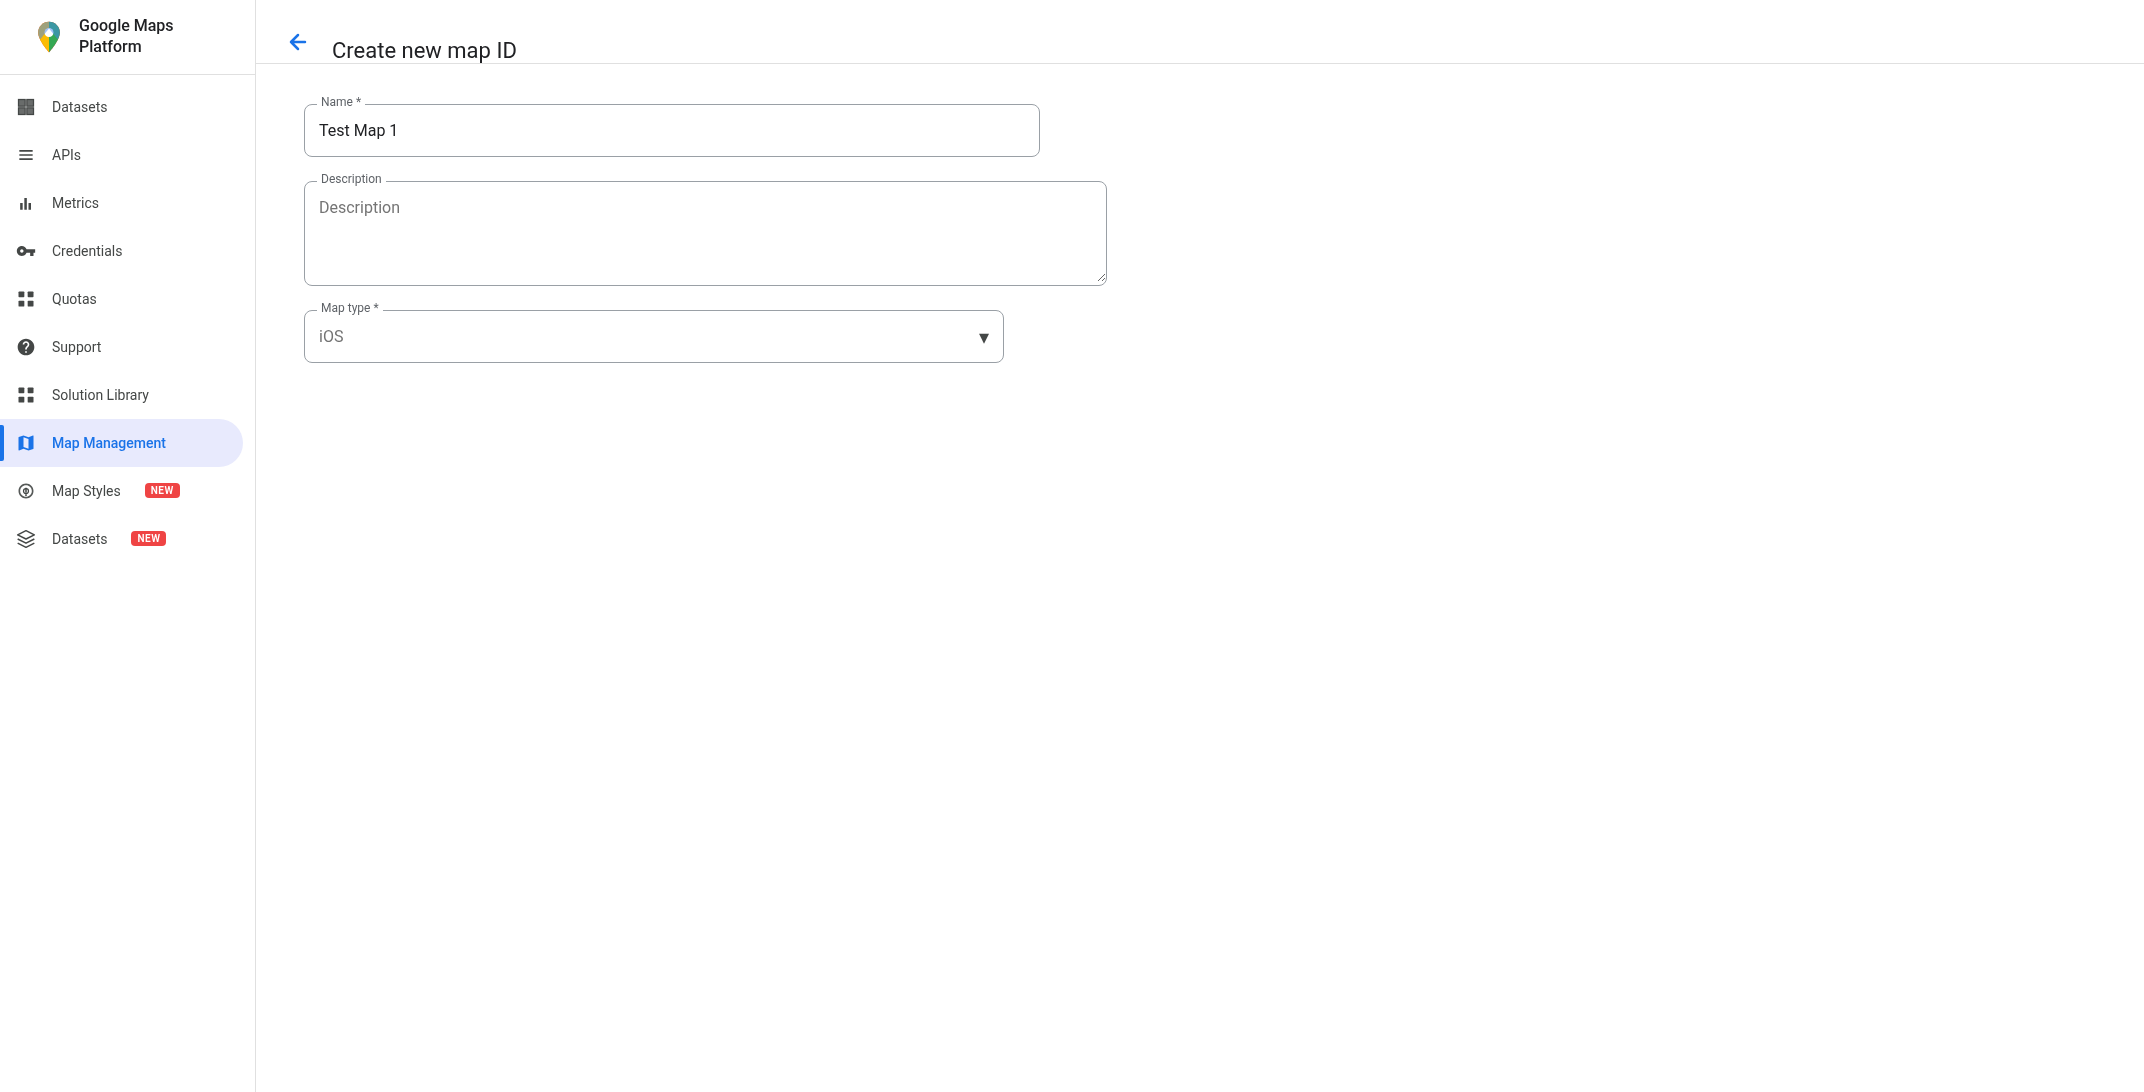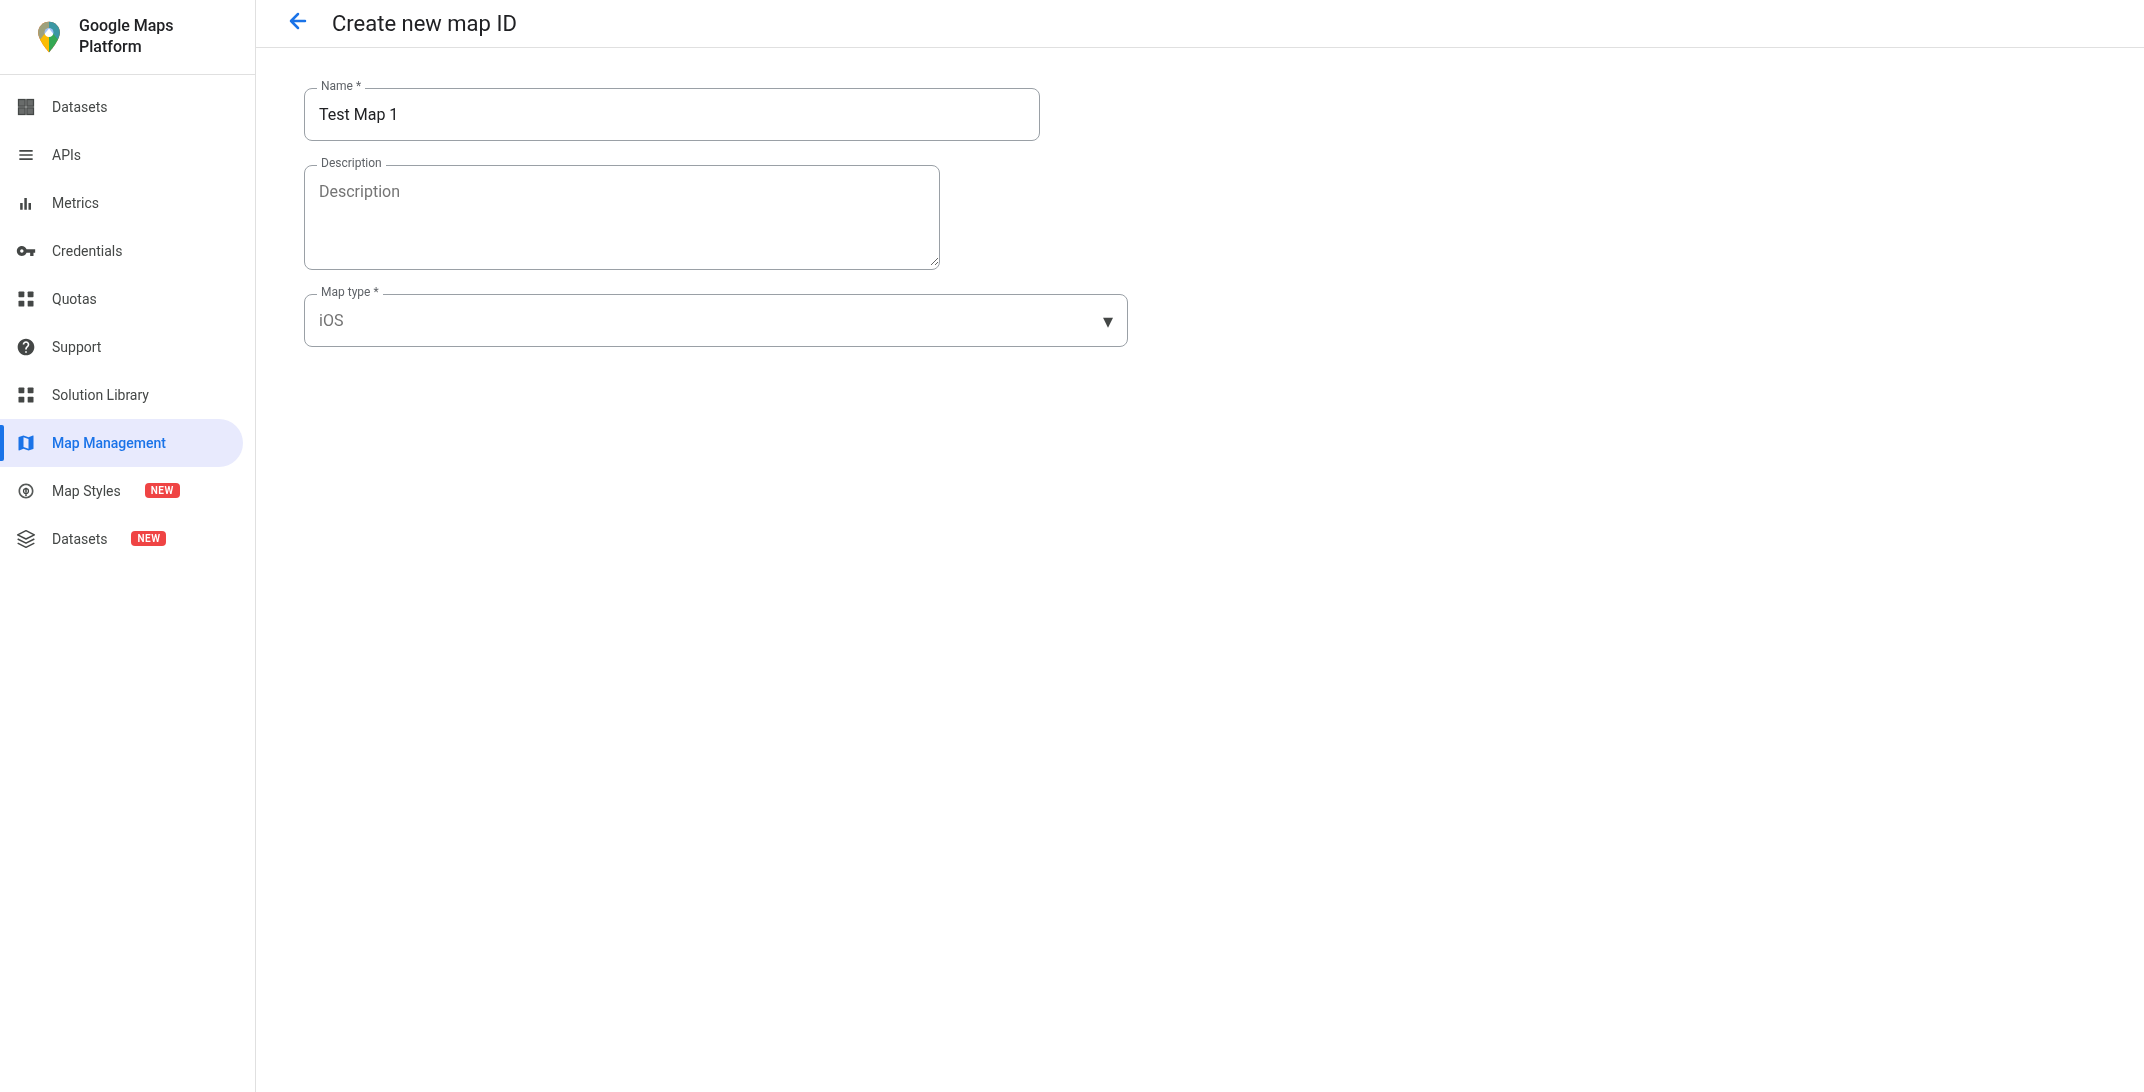--- a/index.html
+++ b/index.html
@@ -118,23 +118,23 @@
     
     .main-content {
       flex: 1;
       display: flex;
       flex-direction: column;
       overflow-y: auto;
     }
 
     .main-header {
       display: flex;
-      align-items: center;
+      align-items: flex-end;
       padding: 0 24px;
-      height: 48px;
+      height: 64px;
       border-bottom: 1px solid #e0e0e0;
       gap: 16px;
       flex-shrink: 0;
     }
 
     .back-button {
       width: 36px;
       height: 36px;
       display: flex;
       align-items: center;
@@ -209,26 +209,26 @@
       resize: vertical;
       min-height: 100px;
       border-radius: 4px;
     }
 
     .name-field-container {
       width: 736px;
     }
 
     .description-field-container {
-      width: 636px;
+      width: 803px;
     }
 
     .select-container {
       position: relative;
-      width: 824px;
+      width: 700px;
     }
 
     .field-select {
       width: 100%;
       border: none;
       outline: none;
       padding: 16px 14px;
       font-size: 16px;
       color: #737373;
       background: transparent;

